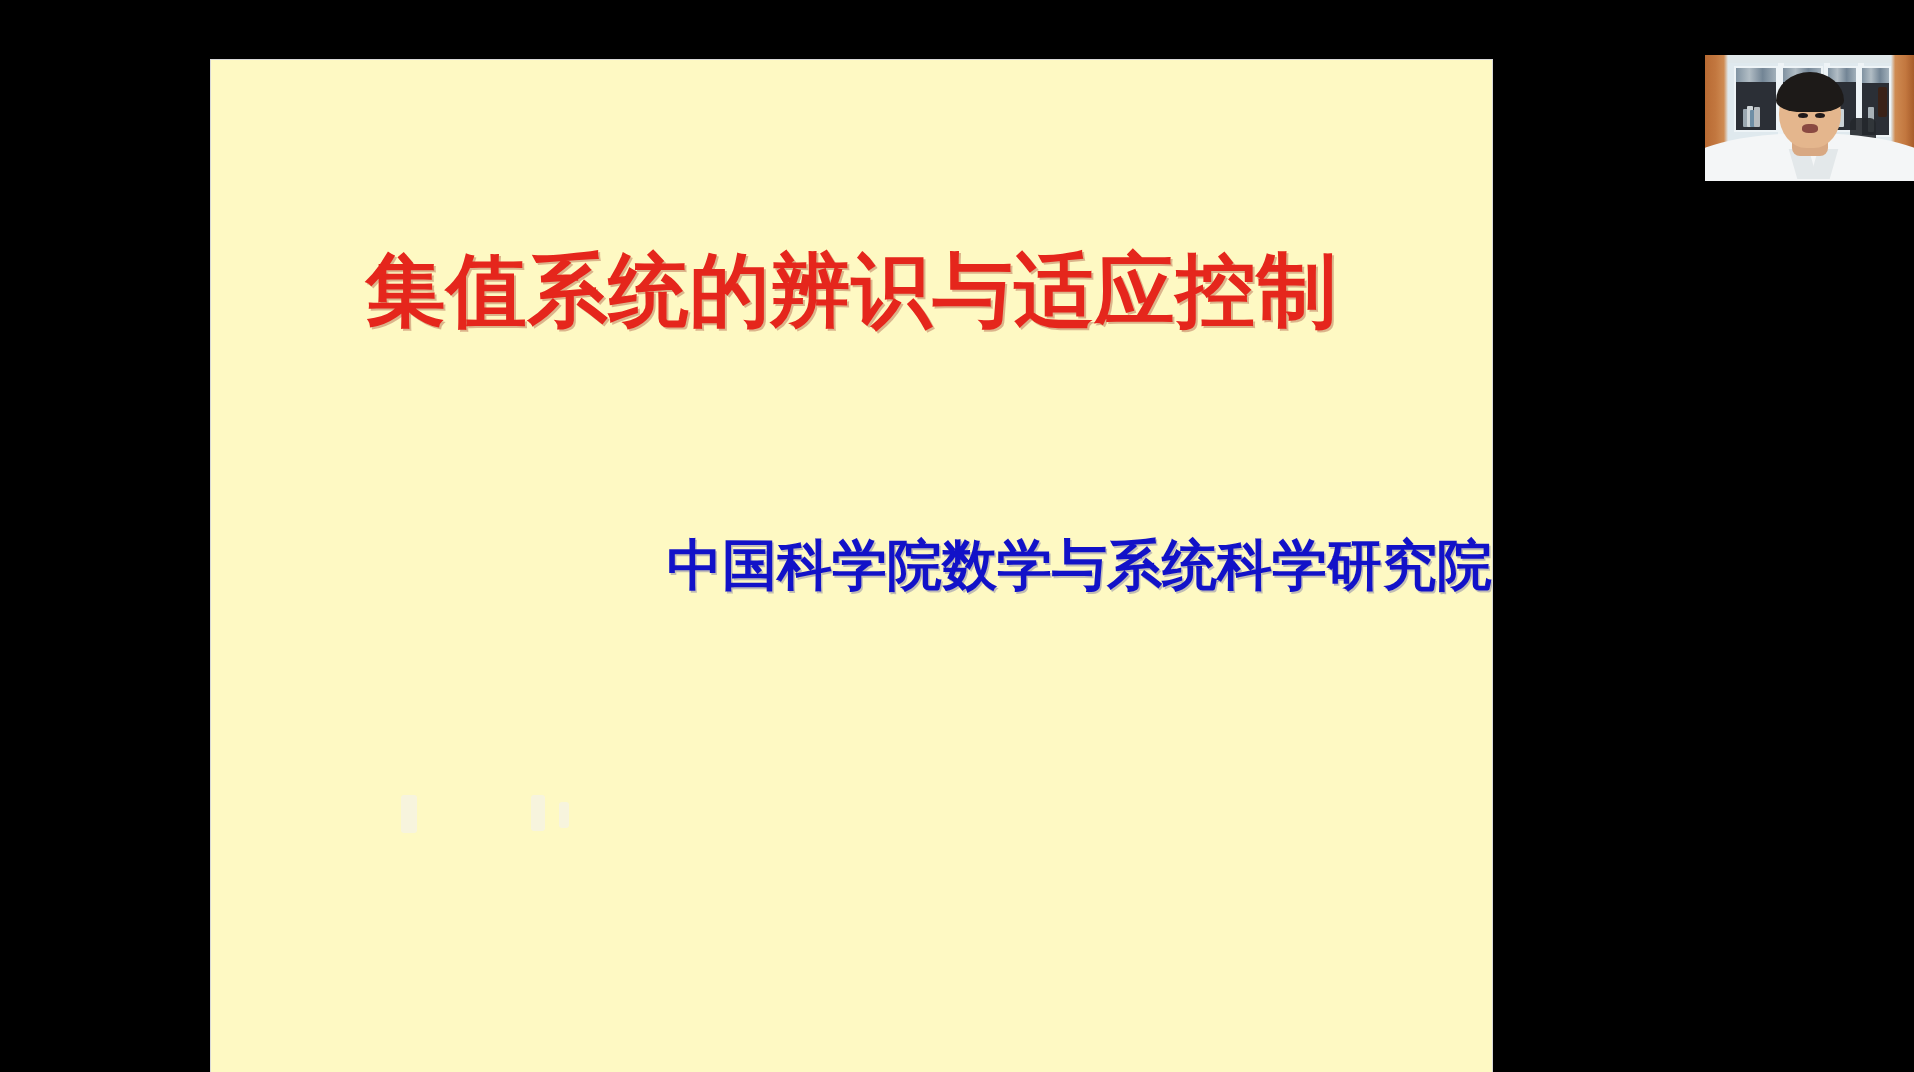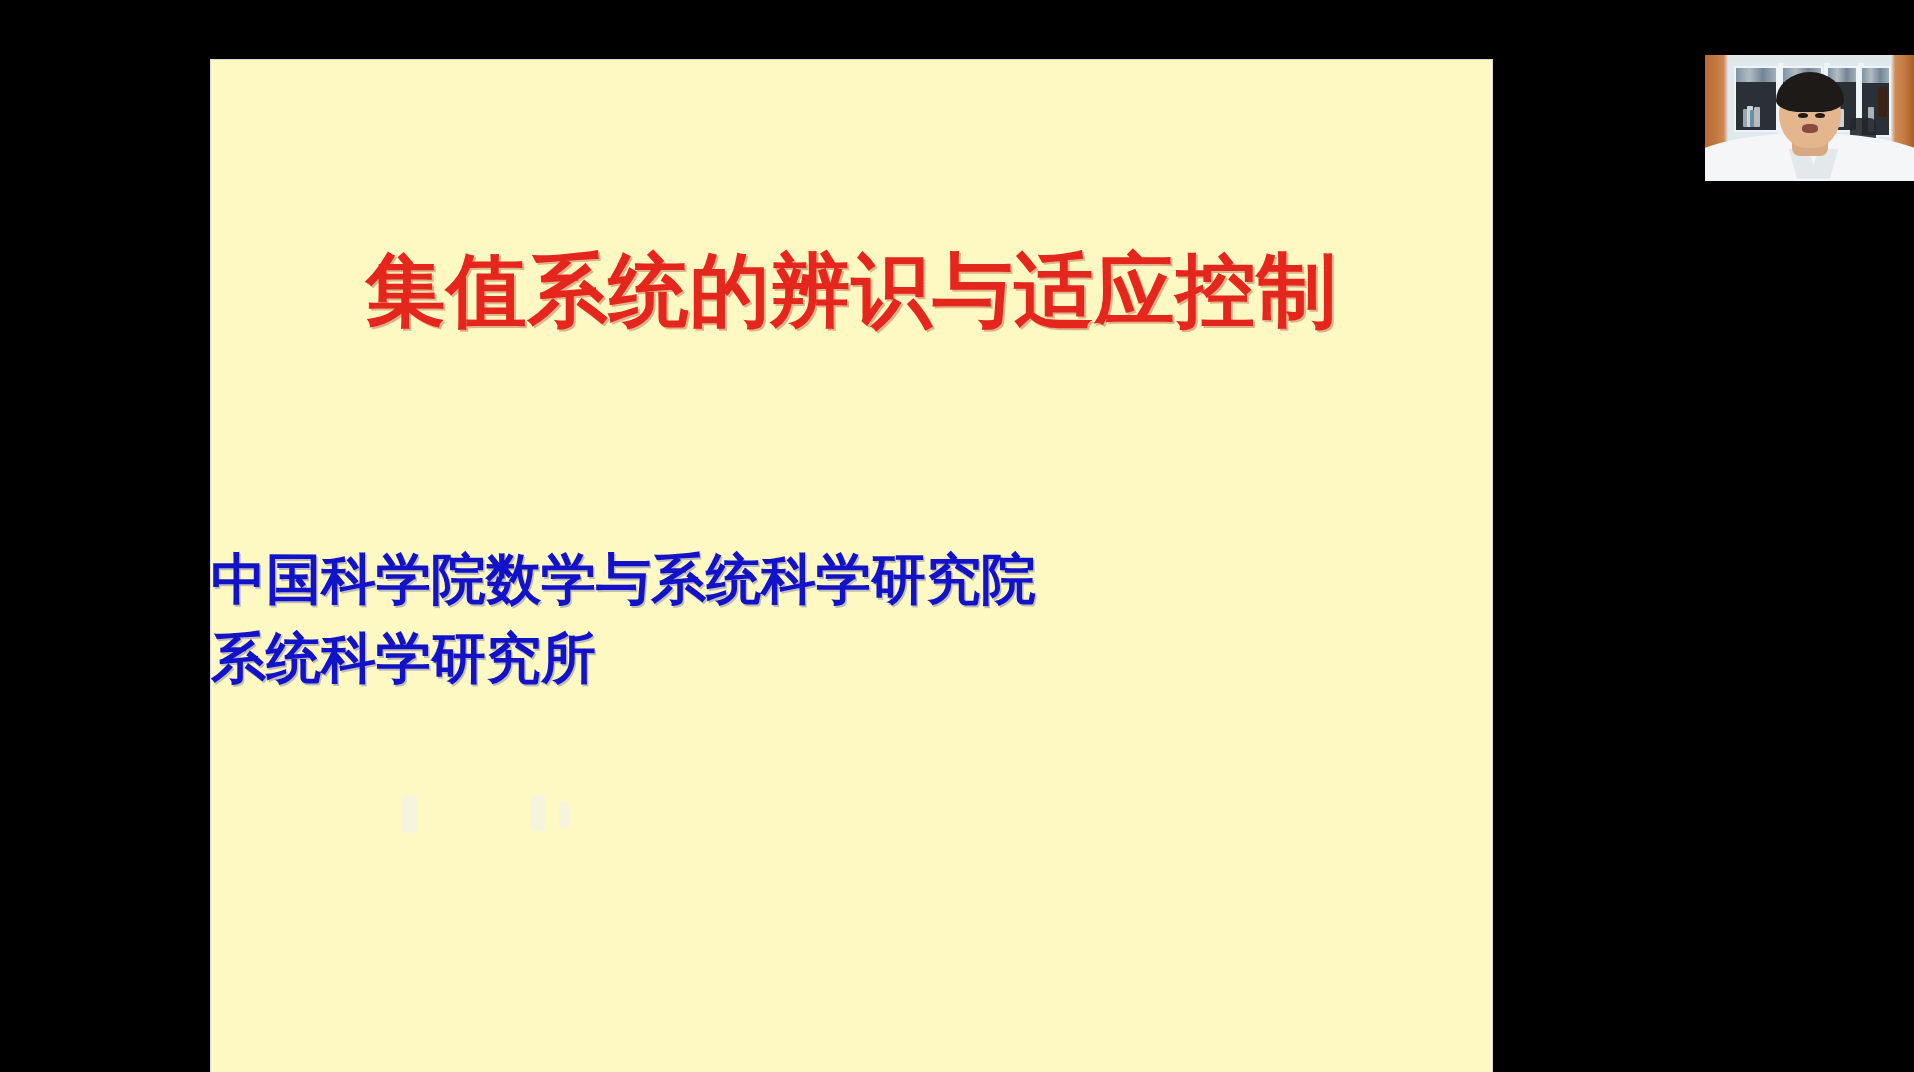--- a/index.html
+++ b/index.html
@@ -76,22 +76,22 @@
     line-height: 1.1;
     color: #1212c8;
     text-shadow: 1.5px 1.5px 0 rgba(20,20,140,.28);
     white-space: nowrap;
   }
 
   #affiliation {
     position: absolute;
     left: 0;
     right: 0;
-    top: 480px;
-    text-align: left;
+    top: 466px;
+    text-align: right;
     color: #1212c8;
   }
   #affiliation .aff-line {
     font-family: "Liberation Sans", "DejaVu Sans", sans-serif;
     font-weight: 700;
     font-size: 55px;
     line-height: 79px;
     letter-spacing: 0px;
     text-shadow: 1.5px 1.5px 0 rgba(20,20,140,.26);
     white-space: nowrap;
@@ -248,21 +248,20 @@
 
     <span class="ghost g1"></span>
     <span class="ghost g2"></span>
     <span class="ghost g3"></span>
 
     <div id="slide-title">集值系统的辨识与适应控制</div>
 
 
     <div id="affiliation">
       <div class="aff-line">中国科学院数学与系统科学研究院</div>
-      <div class="aff-line">系统科学研究所</div>
     </div>
 
   </div>
 
   <div id="webcam">
     <div class="cam-scene">
       <div class="cam-wall"></div>
       <div class="cam-shelfband"></div>
 
       <div class="cam-pane" style="left:14%;top:9%;width:21%;height:52%;">

